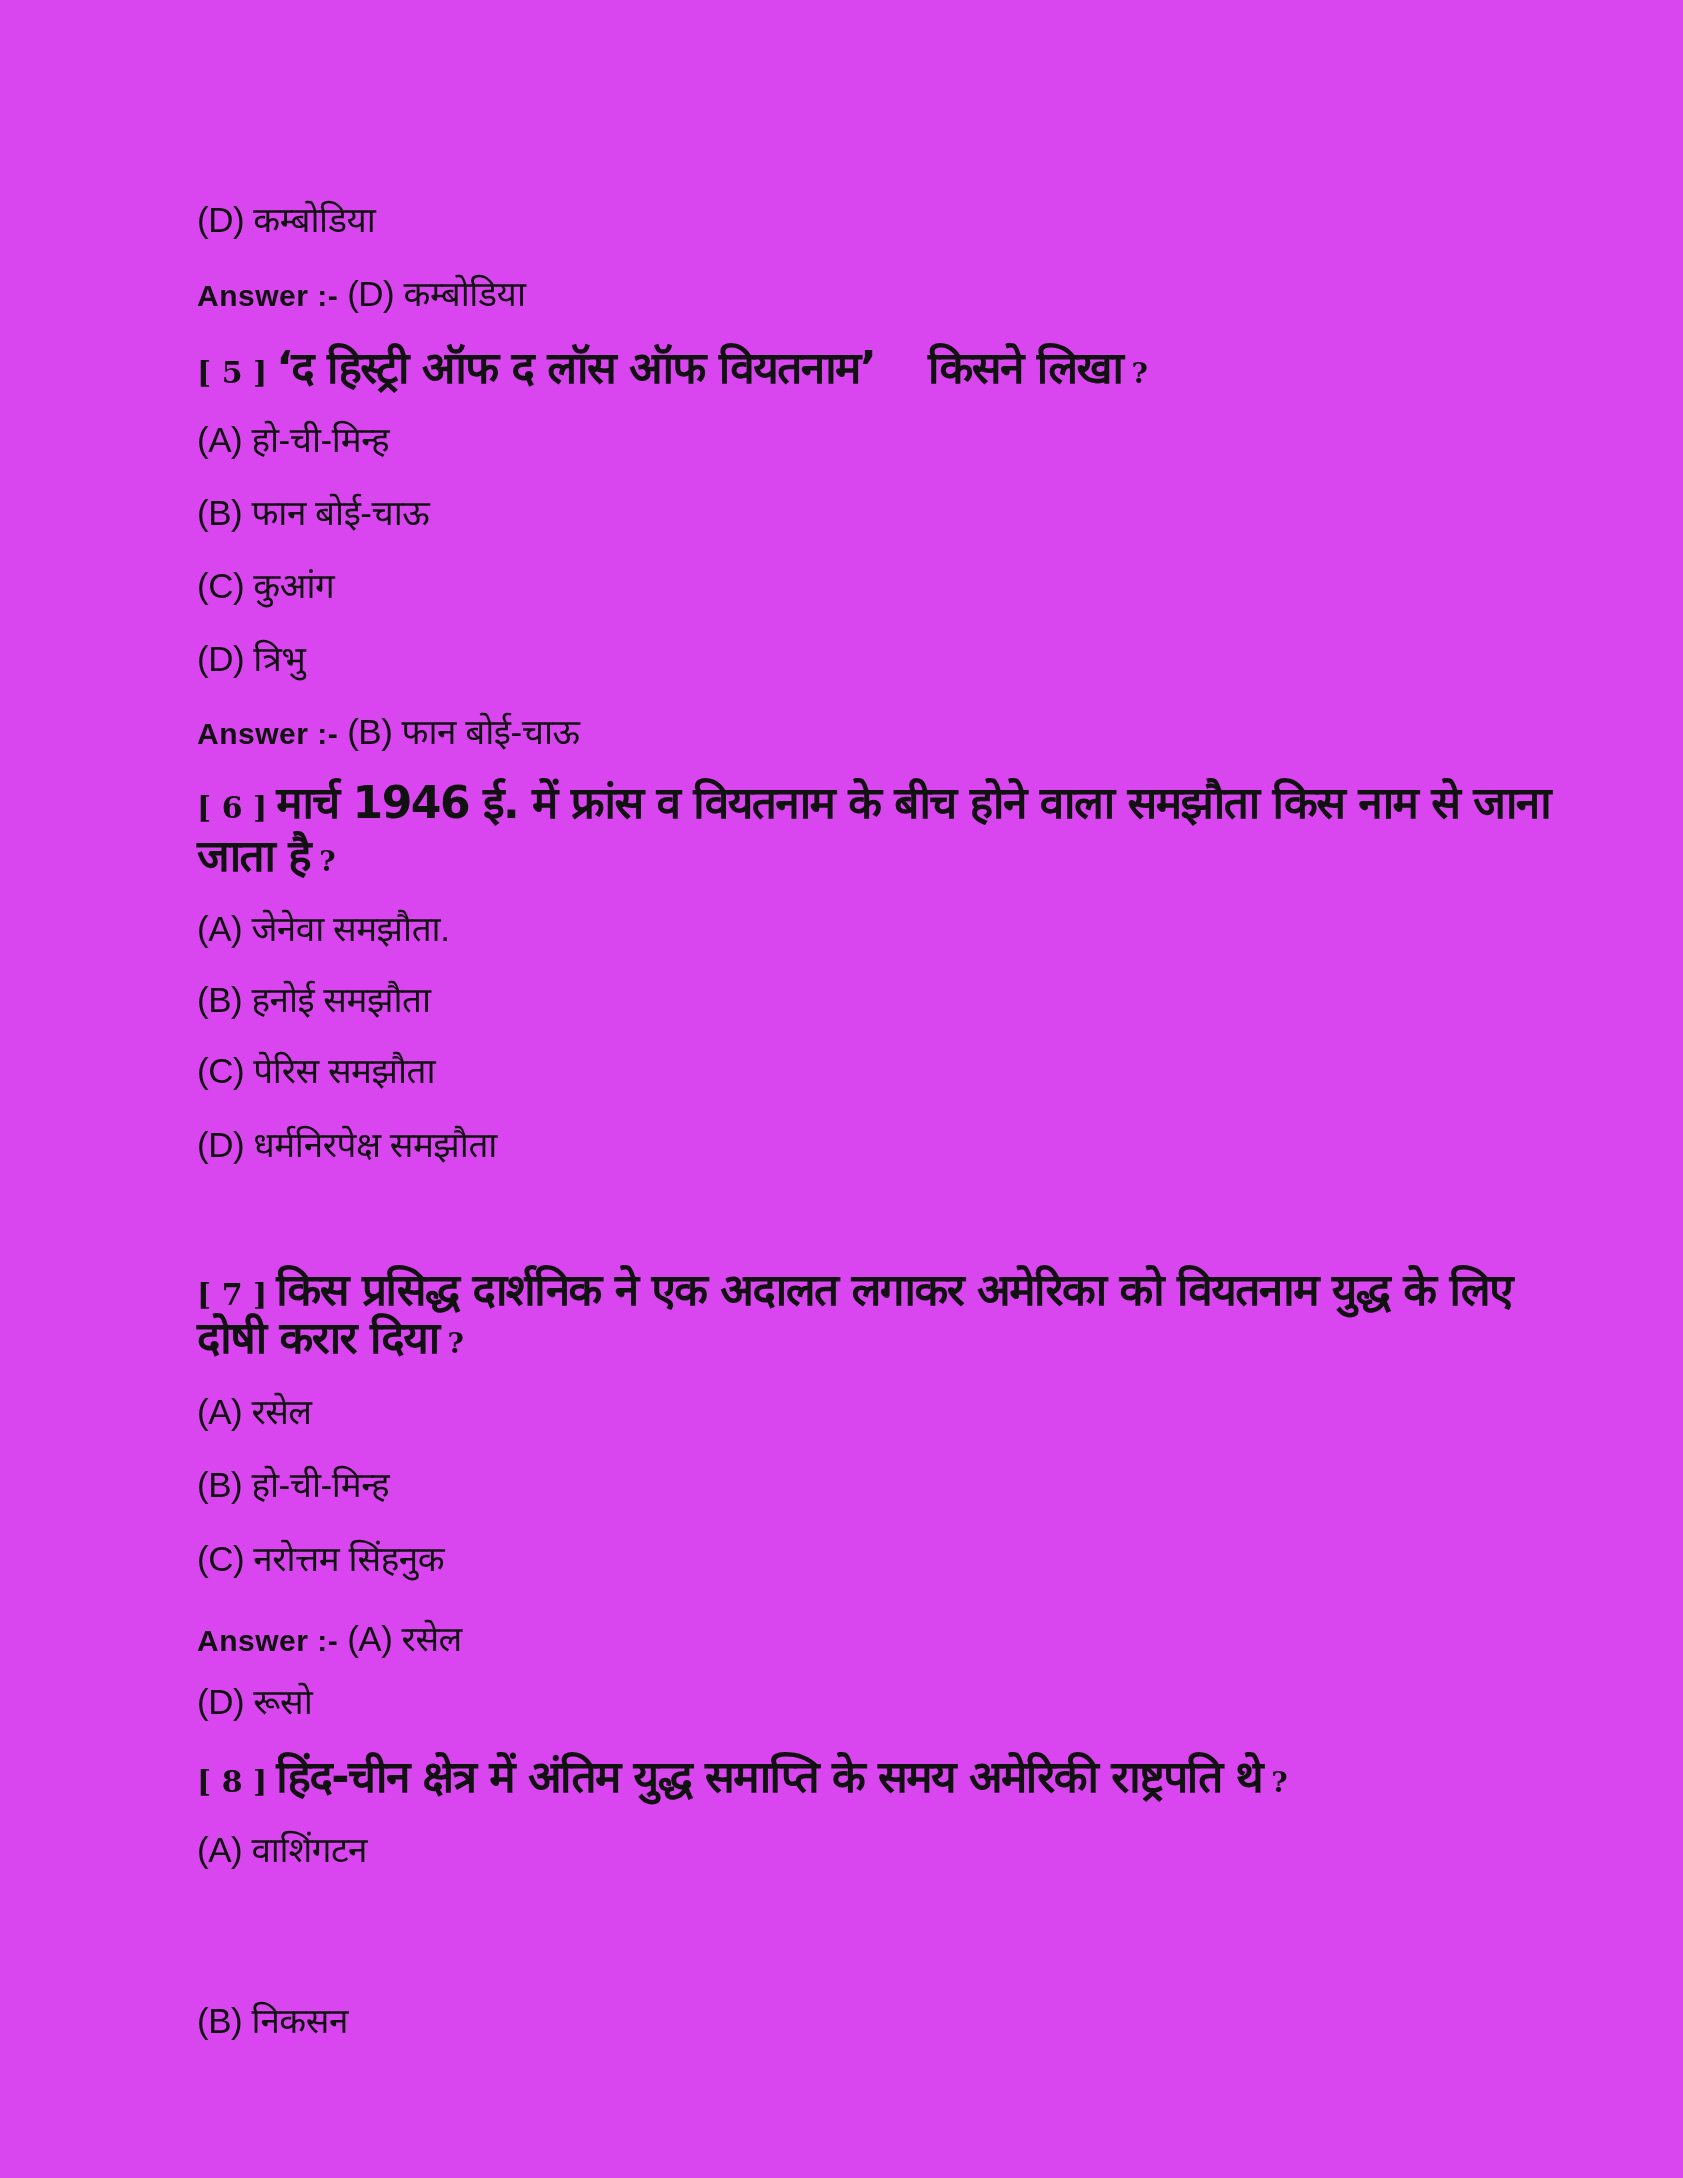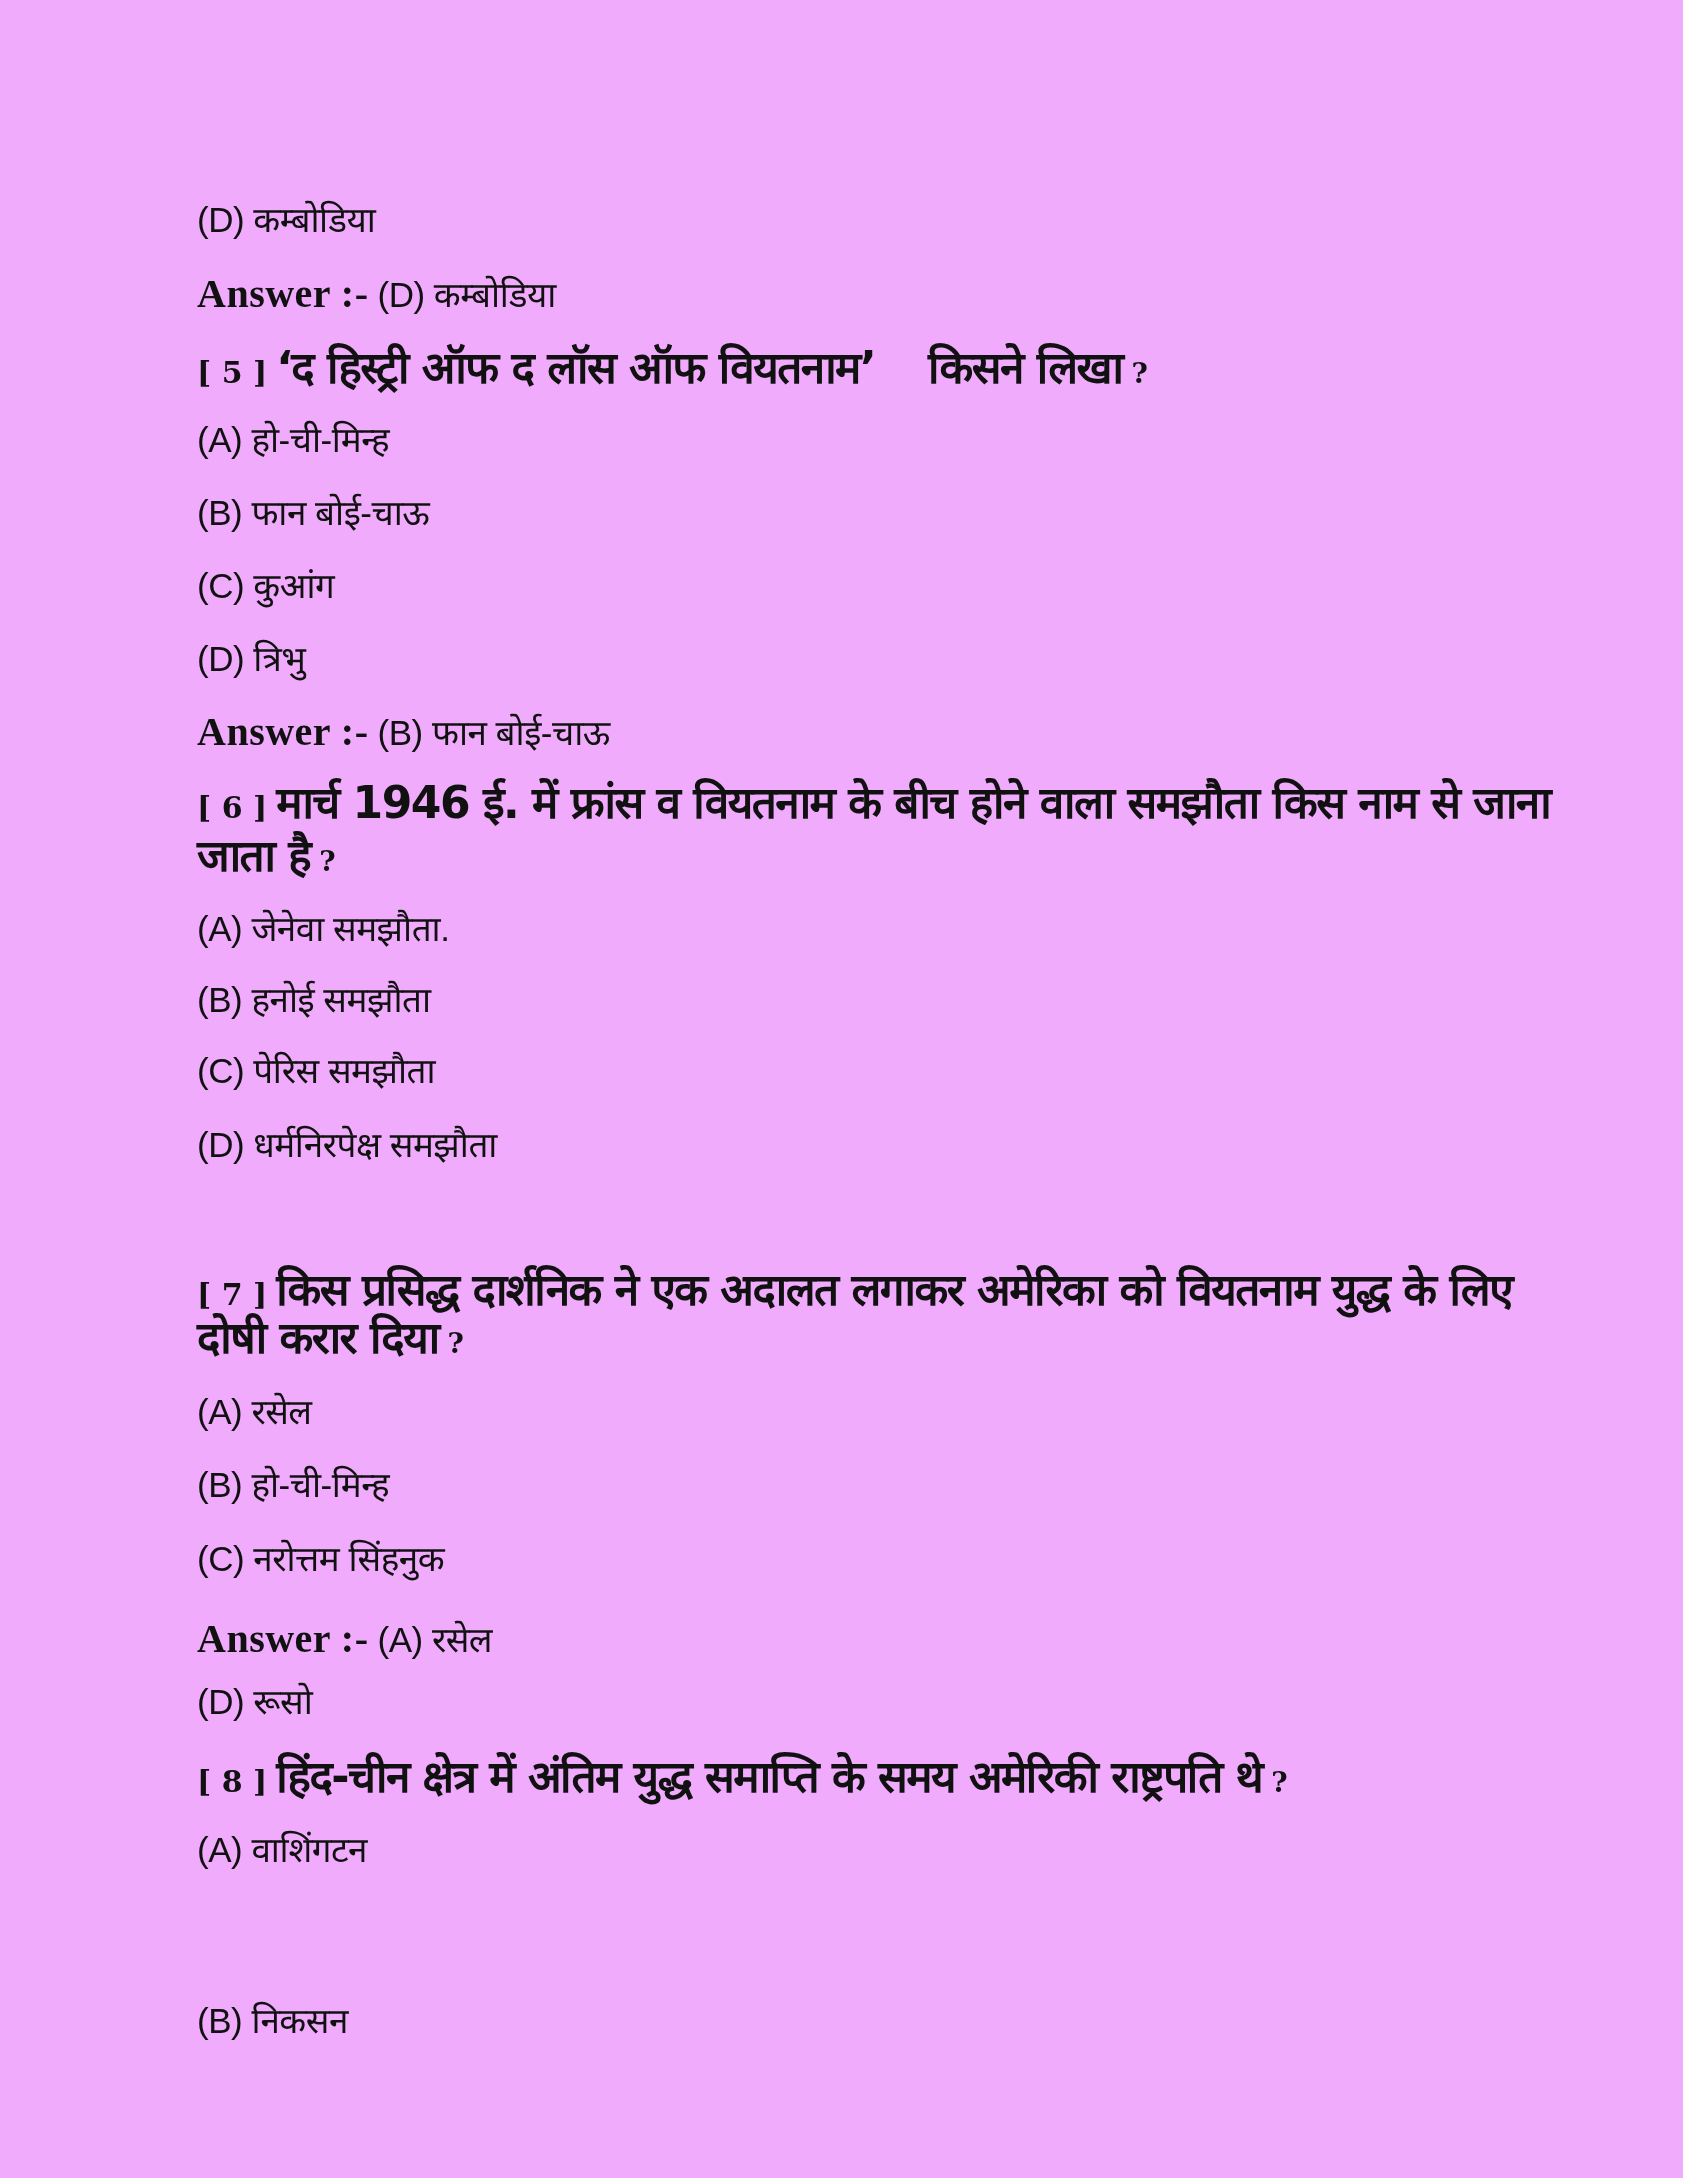--- a/index.html
+++ b/index.html
@@ -1,22 +1,22 @@
 <!DOCTYPE html>
 <html><head>
 <meta charset="utf-8">
 <style>
   html, body { margin:0; padding:0; background:#ffffff; }
   body { width:1683px; height:2178px; position:relative; overflow:hidden; color:#111111;
          font-family:"Liberation Serif", "DejaVu Serif", serif; }
-  .page { position:absolute; left:0; top:0; width:1683px; height:2178px; background:#f0abfc; }
+  .page { position:absolute; left:0; top:0; width:1683px; height:2178px; background:#d946ef; }
   .line { position:absolute; left:197px; white-space:nowrap; font-size:36px; line-height:44px; }
   .opt { font-family:"Liberation Sans Narrow","Liberation Sans","DejaVu Sans",sans-serif; font-size:35px; letter-spacing:-0.5px; }
   .q { font-family:"DejaVu Sans", sans-serif; font-weight:bold; font-size:44px; letter-spacing:-1.5px; }
-  .ans-label { font-family:Liberation Serif, serif; font-weight:bold; font-size:40px; letter-spacing:0.5px;text-align:right; }
+  .ans-label { font-family:Liberation Sans, sans-serif; font-weight:bold; font-size:30px; letter-spacing:0.5px;text-align:right; }
   .ans-val { font-family:"Liberation Sans","DejaVu Sans",sans-serif; font-size:35px; letter-spacing:-0.5px; }
   .qnum { font-family:"DejaVu Serif", serif; font-weight:bold; font-size:30px; }
   .qmark { font-family:"DejaVu Serif", serif; font-weight:bold; font-size:28px; }
   .gap { display:inline-block; width:53px; }
 </style>
 </head>
 <body>
 
 <div class="page">
 

